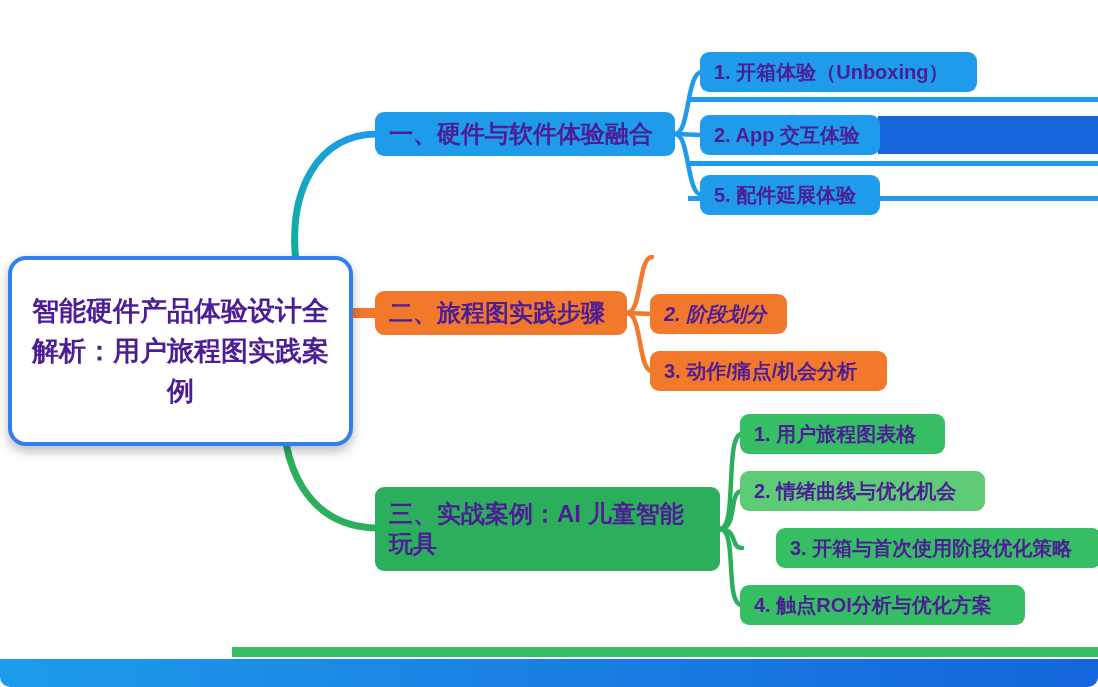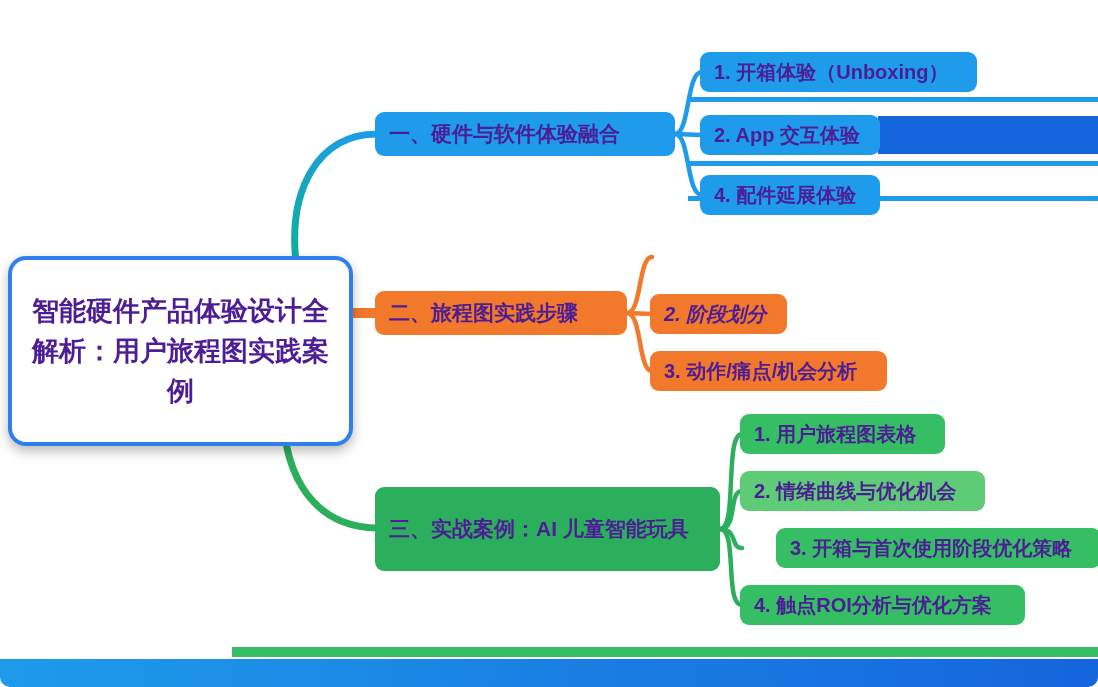--- a/index.html
+++ b/index.html
@@ -24,21 +24,21 @@
     font-weight:700; color:#4c1d95; border-radius:9px;
     padding:0 14px; box-sizing:border-box;
   }
   .root {
     left:8px; top:256px; width:345px; height:190px;
     background:#fff; border:4px solid var(--root-border,#2F80ED);
     border-radius:18px; justify-content:center; text-align:center;
     font-size:27px; line-height:40px; padding:0 12px;
     box-shadow:0 5px 12px rgba(0,0,0,.28);
   }
-  .branch { font-size:21px; }
+  .branch { font-size:24px; }
   .child  { font-size:20px; height:40px; }
 
   .bg-blue        { background:var(--blue,#1E9BEA); }
   .bg-orange      { background:var(--orange,#F2782B); }
   .bg-green       { background:var(--green,#2BAF5C); }
   .bg-green-child { background:var(--green-child,#35BE64); }
   .bg-green-light { background:var(--green-light,#5ECB77); }
 
   .branch1 { left:375px; top:112px; width:300px; height:44px; }
   .b1c1 { left:700px; top:52px;  width:277px; }
@@ -101,21 +101,21 @@
   <div class="stripe stripe-thin-2"></div>
   <div class="stripe stripe-thin-3"></div>
   <div class="stripe stripe-green-bottom"></div>
   <div class="stripe stripe-blue-bottom"></div>
 
   <div class="node root">智能硬件产品体验设计全解析：用户旅程图实践案例</div>
 
   <div class="node branch branch1 bg-blue">一、硬件与软件体验融合</div>
   <div class="node child b1c1 bg-blue">1. 开箱体验（Unboxing）</div>
   <div class="node child b1c2 bg-blue">2. App 交互体验</div>
-  <div class="node child b1c3 bg-blue">4. 配件延展体验</div>
+  <div class="node child b1c3 bg-blue">5. 配件延展体验</div>
 
   <div class="node branch branch2 bg-orange">二、旅程图实践步骤</div>
   <div class="node child b2c2 bg-orange">2. 阶段划分</div>
   <div class="node child b2c3 bg-orange">3. 动作/痛点/机会分析</div>
 
   <div class="node branch branch3 bg-green">三、实战案例：AI 儿童智能玩具</div>
   <div class="node child b3c1 bg-green-child">1. 用户旅程图表格</div>
   <div class="node child b3c2 bg-green-light">2. 情绪曲线与优化机会</div>
   <div class="node child b3c3 bg-green-child">3. 开箱与首次使用阶段优化策略</div>
   <div class="node child b3c4 bg-green-child">4. 触点ROI分析与优化方案</div>

